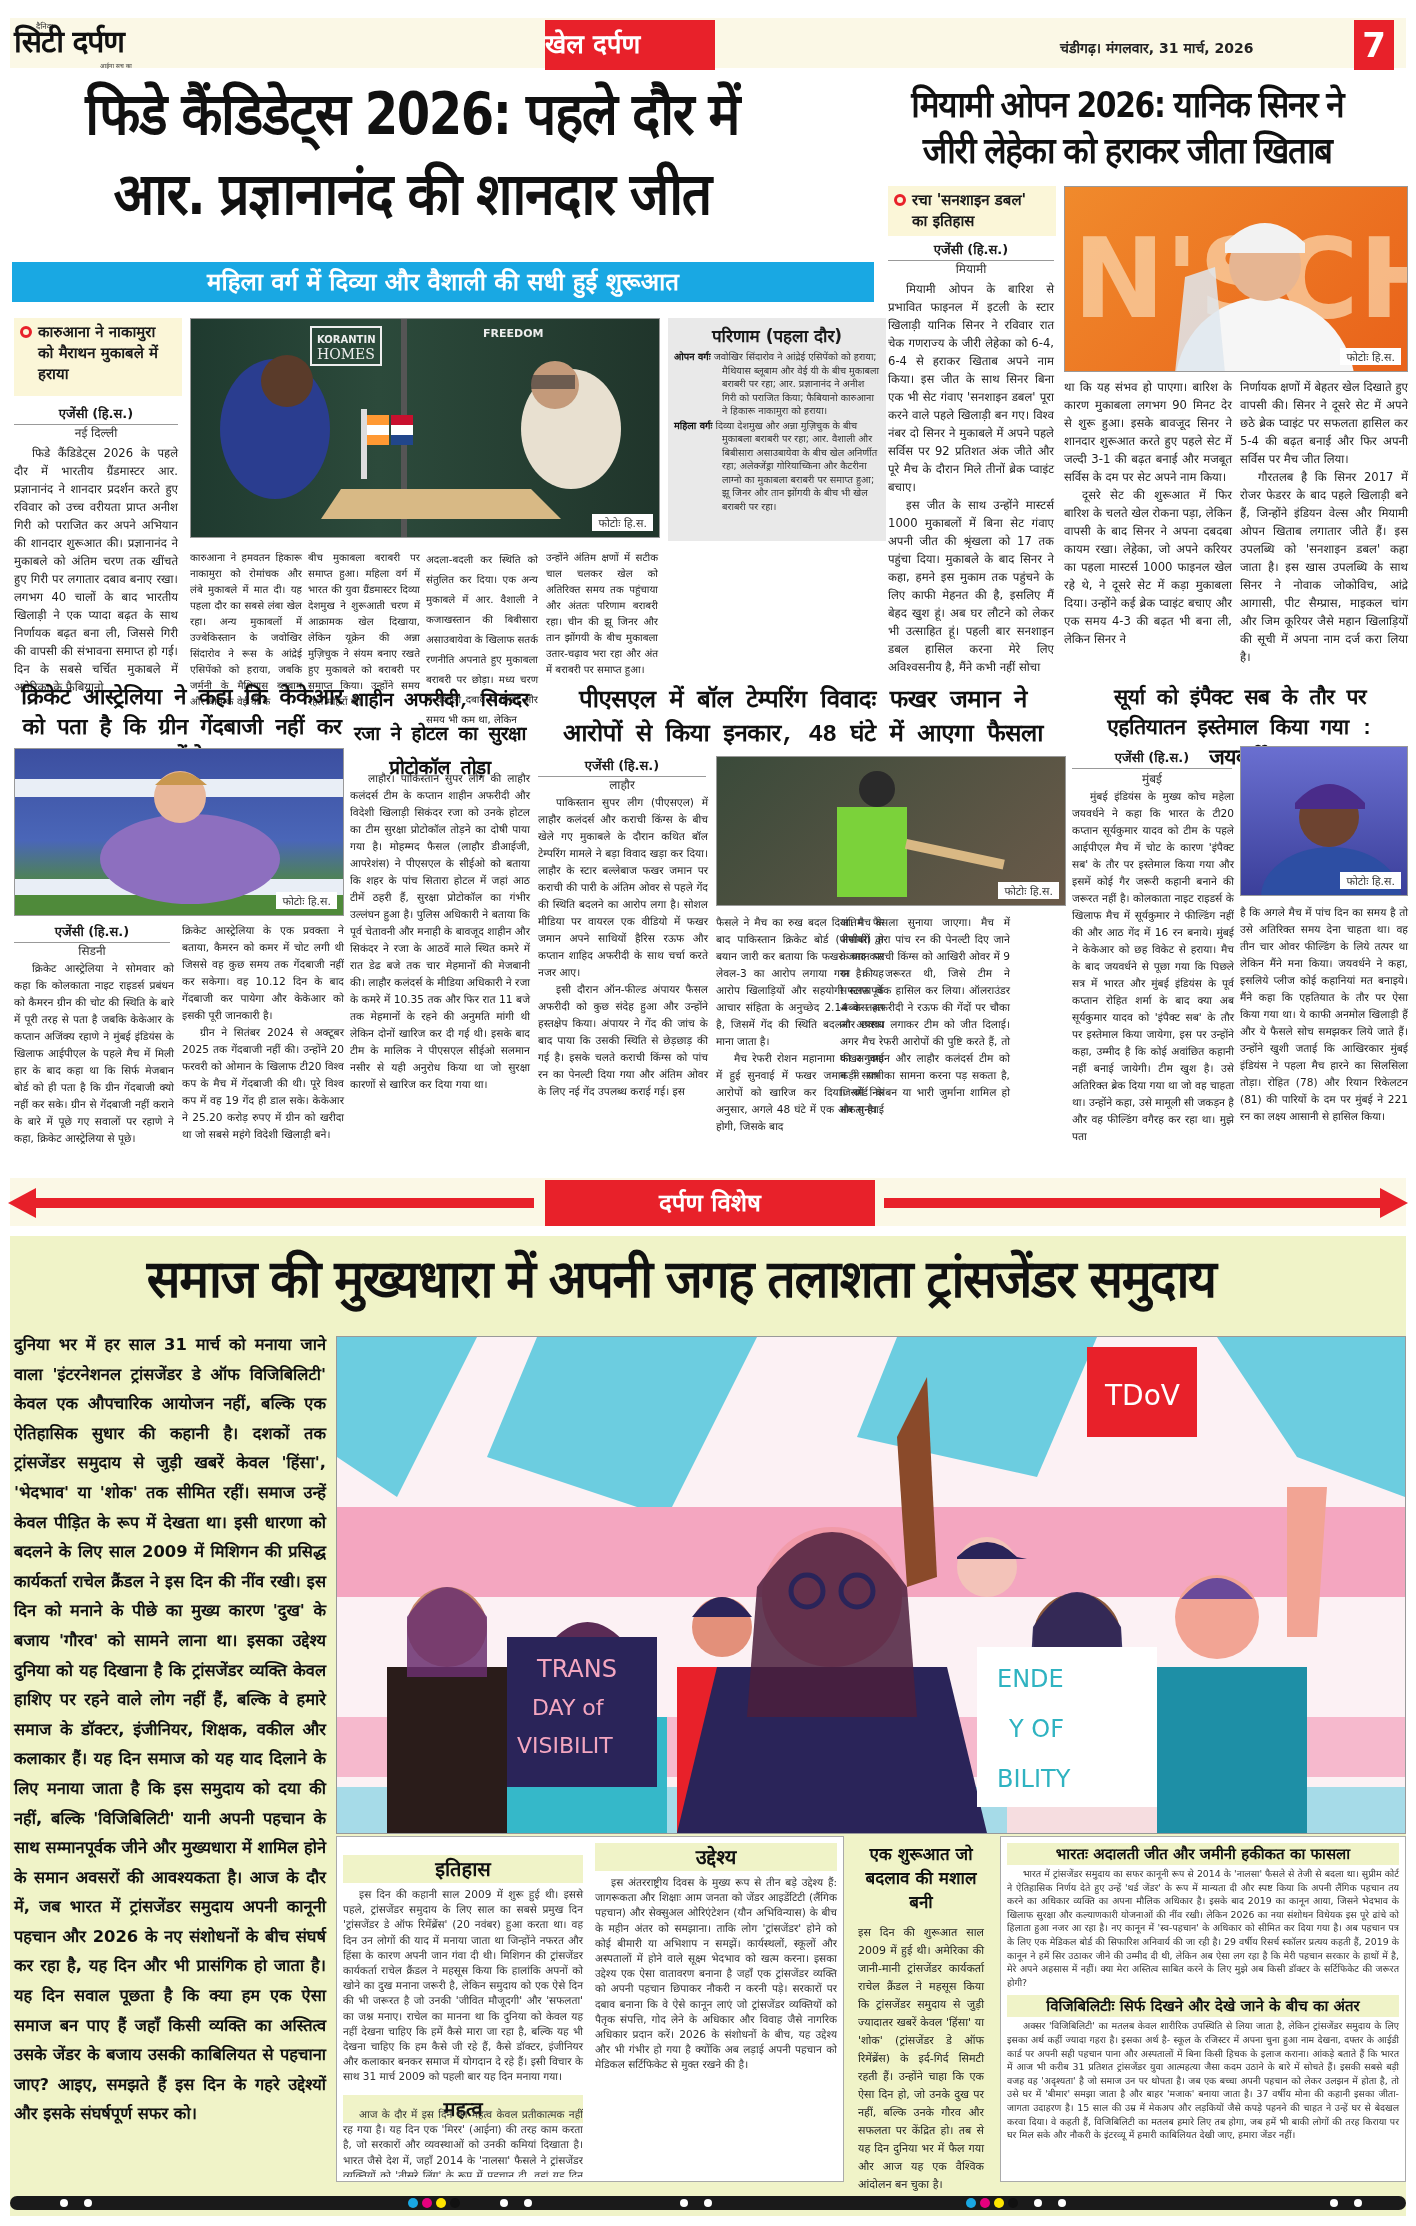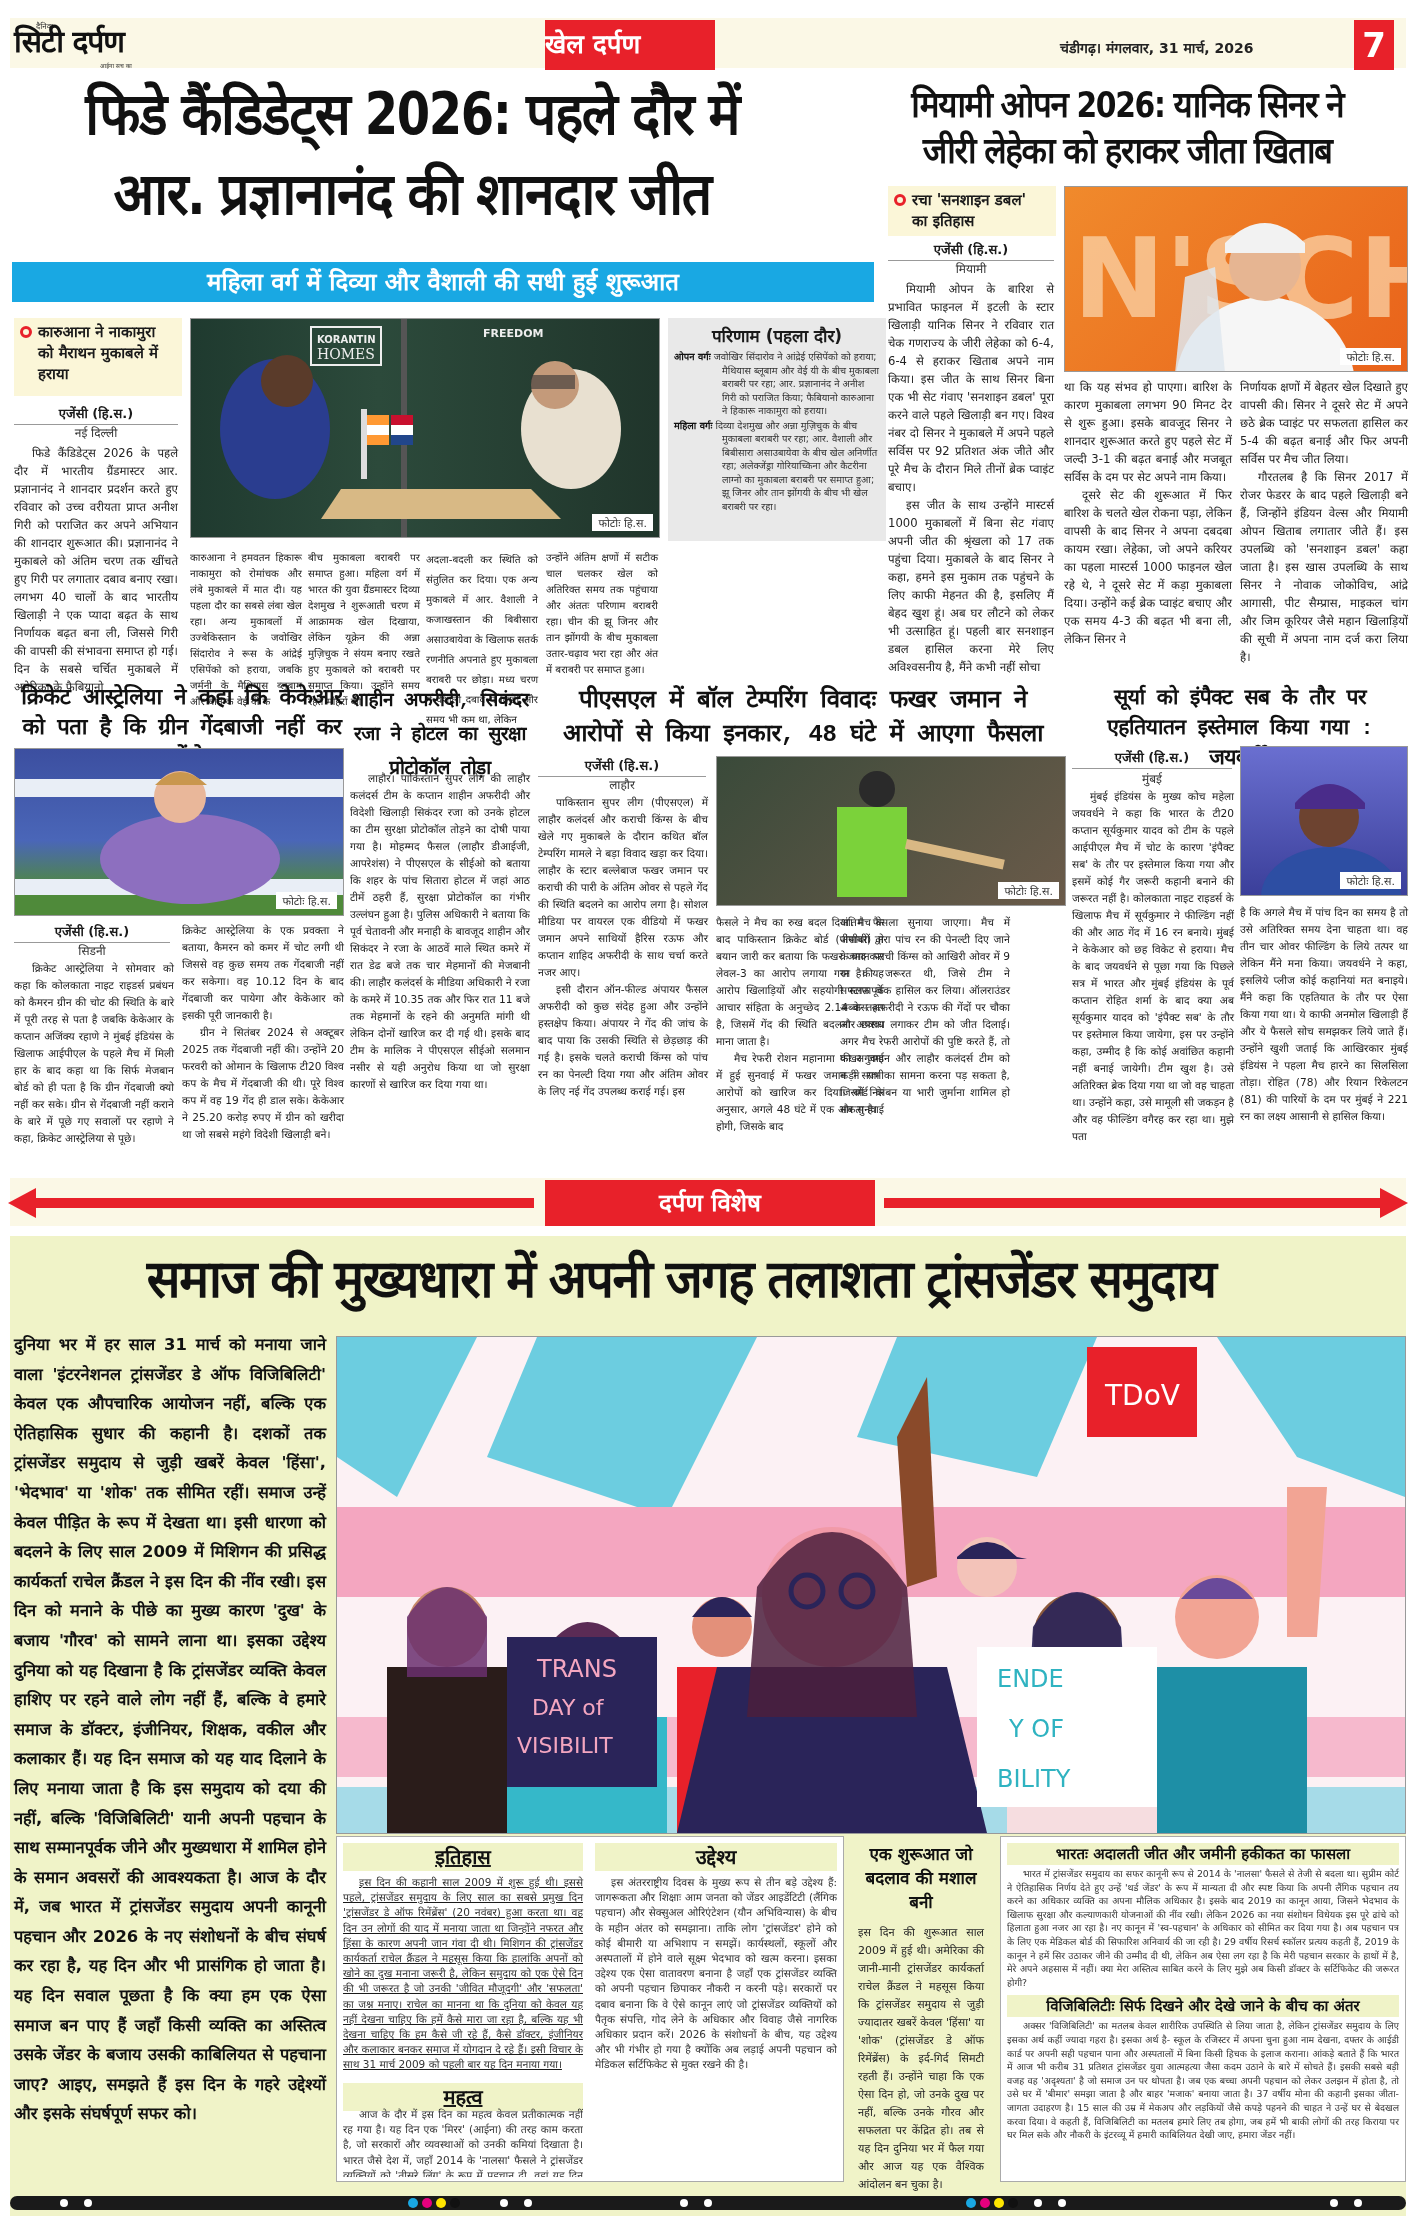--- a/index.html
+++ b/index.html
@@ -285,21 +285,21 @@
     <g>
       <rect x="640" y="310" width="180" height="160" fill="#fff"></rect>
       <text x="660" y="350" font-size="24" fill="#2fb3c1" font-family="DejaVu Sans, sans-serif">ENDE</text>
       <text x="672" y="400" font-size="24" fill="#2fb3c1" font-family="DejaVu Sans, sans-serif">Y OF</text>
       <text x="660" y="450" font-size="24" fill="#2fb3c1" font-family="DejaVu Sans, sans-serif">BILITY</text>
     </g>
   </svg>
 </div>
 
 <div class="sub-box" style="left:336px; top:1836px; width:508px; height:346px; padding:6px;">
-  <div style="position:absolute; left:6px; top:6px; width:240px;text-decoration:underline;">
+  <div style="position:absolute; left:6px; top:18px; width:240px;">
     <div class="sec-head">इतिहास</div>
     <div class="small-col" style="margin-top:4px;">
         <p>इस दिन की कहानी साल 2009 में शुरू हुई थी। इससे पहले, ट्रांसजेंडर समुदाय के लिए साल का सबसे प्रमुख दिन 'ट्रांसजेंडर डे ऑफ रिमेंब्रेंस' (20 नवंबर) हुआ करता था। वह दिन उन लोगों की याद में मनाया जाता था जिन्होंने नफरत और हिंसा के कारण अपनी जान गंवा दी थी। मिशिगन की ट्रांसजेंडर कार्यकर्ता राचेल क्रैंडल ने महसूस किया कि हालांकि अपनों को खोने का दुख मनाना जरूरी है, लेकिन समुदाय को एक ऐसे दिन की भी जरूरत है जो उनकी 'जीवित मौजूदगी' और 'सफलता' का जश्न मनाए। राचेल का मानना था कि दुनिया को केवल यह नहीं देखना चाहिए कि हमें कैसे मारा जा रहा है, बल्कि यह भी देखना चाहिए कि हम कैसे जी रहे हैं, कैसे डॉक्टर, इंजीनियर और कलाकार बनकर समाज में योगदान दे रहे हैं। इसी विचार के साथ 31 मार्च 2009 को पहली बार यह दिन मनाया गया।</p>
       </div>
     <div class="sec-head" style="margin-top:10px;">महत्व</div>
   </div>
   <div style="position:absolute; left:6px; top:270px; width:240px; height:70px; overflow:hidden;" class="small-col">
       <p>आज के दौर में इस दिन का महत्व केवल प्रतीकात्मक नहीं रह गया है। यह दिन एक 'मिरर' (आईना) की तरह काम करता है, जो सरकारों और व्यवस्थाओं को उनकी कमियां दिखाता है। भारत जैसे देश में, जहाँ 2014 के 'नालसा' फैसले ने ट्रांसजेंडर व्यक्तियों को 'तीसरे लिंग' के रूप में पहचान दी, वहां यह दिन संविधान द्वारा दिए गए 'समानता के अधिकार' की याद दिलाता है। जब एक ट्रांसजेंडर युवा मीडिया या समाज में अपने जैसे सफल लोगों को देखता है, तो उसे अकेलापन महसूस नहीं होता। यह दिन आत्म-स्वीकृति के लिए बेहद महत्वपूर्ण है। समाज में ट्रांसजेंडर समुदाय को लेकर कई तरह की रूढ़िवादी धारणाएं हैं। यह दिन उन भ्रांतियों को तोड़कर उनके वास्तविक मानवीय पक्ष को सामने लाता है।</p>
     </div>
   <div style="position:absolute; left:258px; top:6px; width:242px;">

